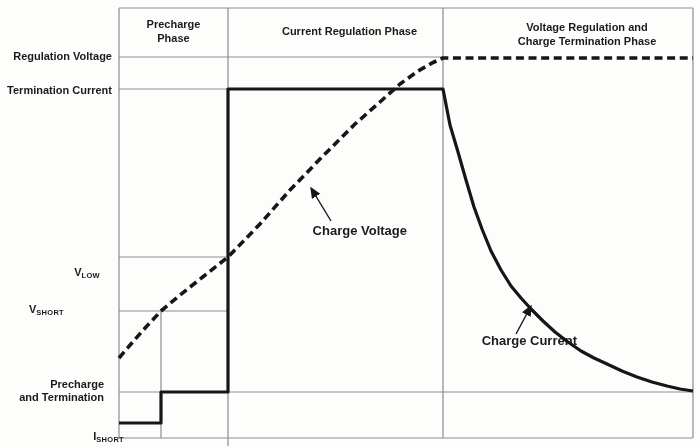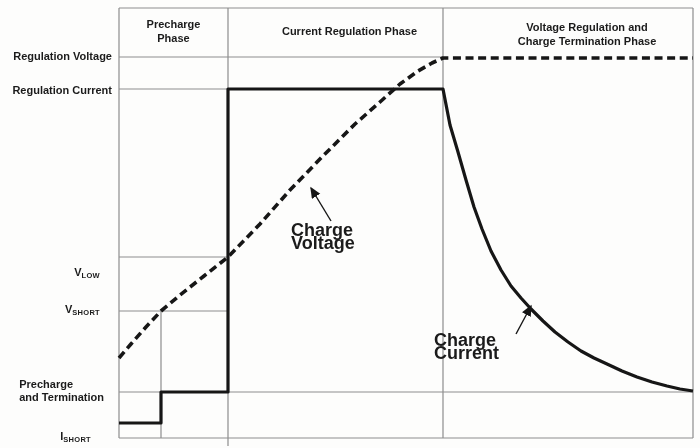--- a/index.html
+++ b/index.html
@@ -12,38 +12,38 @@
   #figure{position:absolute;inset:0;}
   svg{position:absolute;left:0;top:0;}
   .gl{stroke:#8d8d8d;stroke-width:1.2;fill:none;}
   .trace{stroke:#161616;stroke-width:3.2;fill:none;stroke-linejoin:round;stroke-linecap:butt;}
   .dashed{stroke-width:3.6;stroke-dasharray:8 4.6;}
   .arrow{stroke:#161616;stroke-width:1.4;fill:none;}
   .lbl{
     position:absolute;font-weight:bold;font-size:11px;line-height:13px;
     white-space:pre-line;letter-spacing:0px;
   }
-  .ylab{}
+  .ylab{text-align:right;}
   .phase{text-align:center;line-height:13.5px;}
-  .ann{font-size:18px;text-align:left;}
+  .ann{font-size:13px;text-align:right;}
   .sub{font-size:7.5px;vertical-align:-2px;letter-spacing:.3px;}
   
   #lab-regv{top:50px;right:588px;}
   #lab-regc{top:84px;right:588px;}
   #lab-vlow{top:253px;right:600px;}
-  #lab-vshort{top:290px;right:600px;}
+  #lab-vshort{top:290px;right:636px;}
   #lab-pct{top:378px;right:596px;}
-  #lab-ishort{top:417px;right:609px;}
+  #lab-ishort{top:417px;right:576px;}
   
   #phase1{left:119px;top:18px;width:109px;}
   #phase2{left:228px;top:25px;width:243px;}
   #phase3{left:443px;top:21px;width:288px;}
   
   #ann-voltage{left:291px;top:224px;width:116px;}
-  #ann-current{left:434px;top:334px;width:116px;}
+  #ann-current{left:461px;top:334px;width:116px;}
 </style>
 </head>
 <body>
 
 <div id="figure">
 
   <svg id="chart-svg" width="700" height="448" viewBox="0 0 700 448">
     <defs>
       <marker id="ah" markerWidth="9" markerHeight="8" refX="7" refY="3.5" orient="auto">
         <path d="M0,0 L8,3.5 L0,7 Z" fill="#161616"></path>
@@ -67,21 +67,21 @@
       <line x1="516" y1="334" x2="531" y2="306" class="arrow" marker-end="url(#ah)"></line>
     </svg>
 
   <div class="lbl phase" id="phase1">Precharge
 Phase</div>
   <div class="lbl phase" id="phase2">Current Regulation Phase</div>
   <div class="lbl phase" id="phase3">Voltage Regulation and
 Charge Termination Phase</div>
 
   <div class="lbl ylab" id="lab-regv">Regulation Voltage</div>
-  <div class="lbl ylab" id="lab-regc">Regulation Current</div>
+  <div class="lbl ylab" id="lab-regc">Termination Current</div>
   <div class="lbl ylab" id="lab-vlow">
     <span>V</span><span class="sub">LOW</span>
   </div>
   <div class="lbl ylab" id="lab-vshort">
     <span>V</span><span class="sub">SHORT</span>
   </div>
   <div class="lbl ylab" id="lab-pct">Precharge
 and Termination</div>
   <div class="lbl ylab" id="lab-ishort">
     <span>I</span><span class="sub">SHORT</span>

